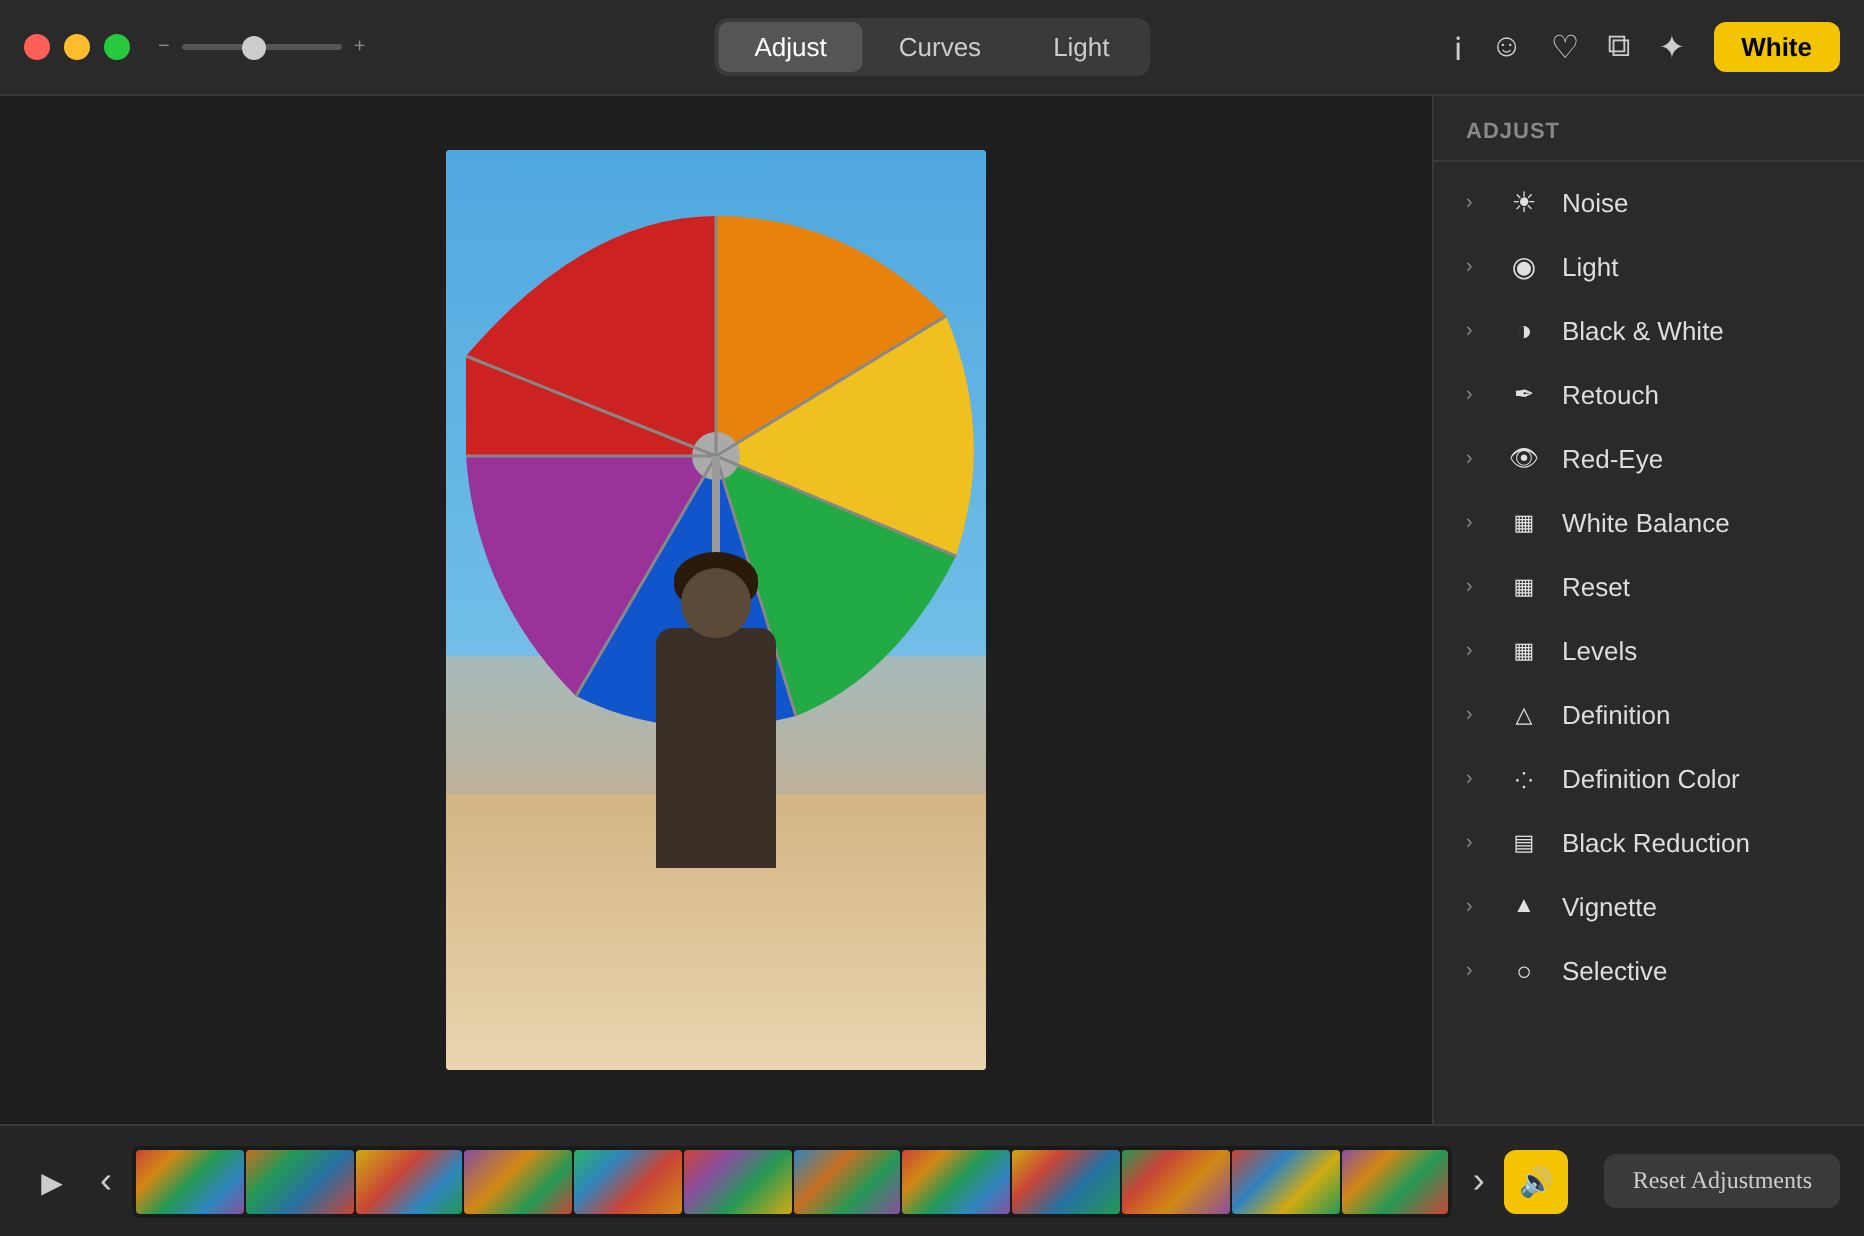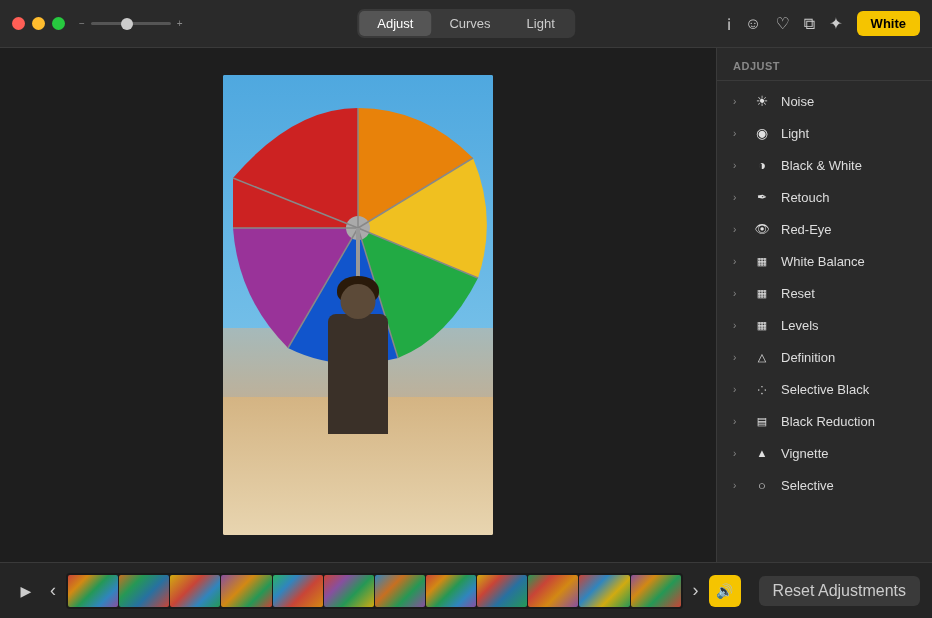--- a/index.html
+++ b/index.html
@@ -322,24 +322,25 @@
       font-size: 14px;
       flex-shrink: 0;
     }
 
     .reset-btn {
       background: #3a3a3a;
       color: #ccc;
       border: none;
       border-radius: 6px;
       padding: 6px 14px;
-      font-size: 16px;
+      font-size: 12px;
       cursor: pointer;
       flex-shrink: 0;
       margin-left: 8px;
+      font-family: Liberation Serif, serif;
     }
   </style>
 </head>
 <body>
 
 <div class="title-bar">
   <div class="traffic-lights">
     <div class="traffic-light tl-close"></div>
     <div class="traffic-light tl-minimize"></div>
     <div class="traffic-light tl-maximize"></div>
@@ -476,21 +477,21 @@
 
       <div class="adjust-item">
         <span class="adjust-chevron">›</span>
         <span class="adjust-icon" style="font-size:11px;">△</span>
         <span class="adjust-label">Definition</span>
       </div>
 
       <div class="adjust-item">
         <span class="adjust-chevron">›</span>
         <span class="adjust-icon" style="font-size:11px;">⁘</span>
-        <span class="adjust-label">Selective Black</span>
+        <span class="adjust-label">Definition Color</span>
       </div>
 
       <div class="adjust-item">
         <span class="adjust-chevron">›</span>
         <span class="adjust-icon" style="font-size:11px;">▤</span>
         <span class="adjust-label">Black Reduction</span>
       </div>
 
       <div class="adjust-item">
         <span class="adjust-chevron">›</span>

